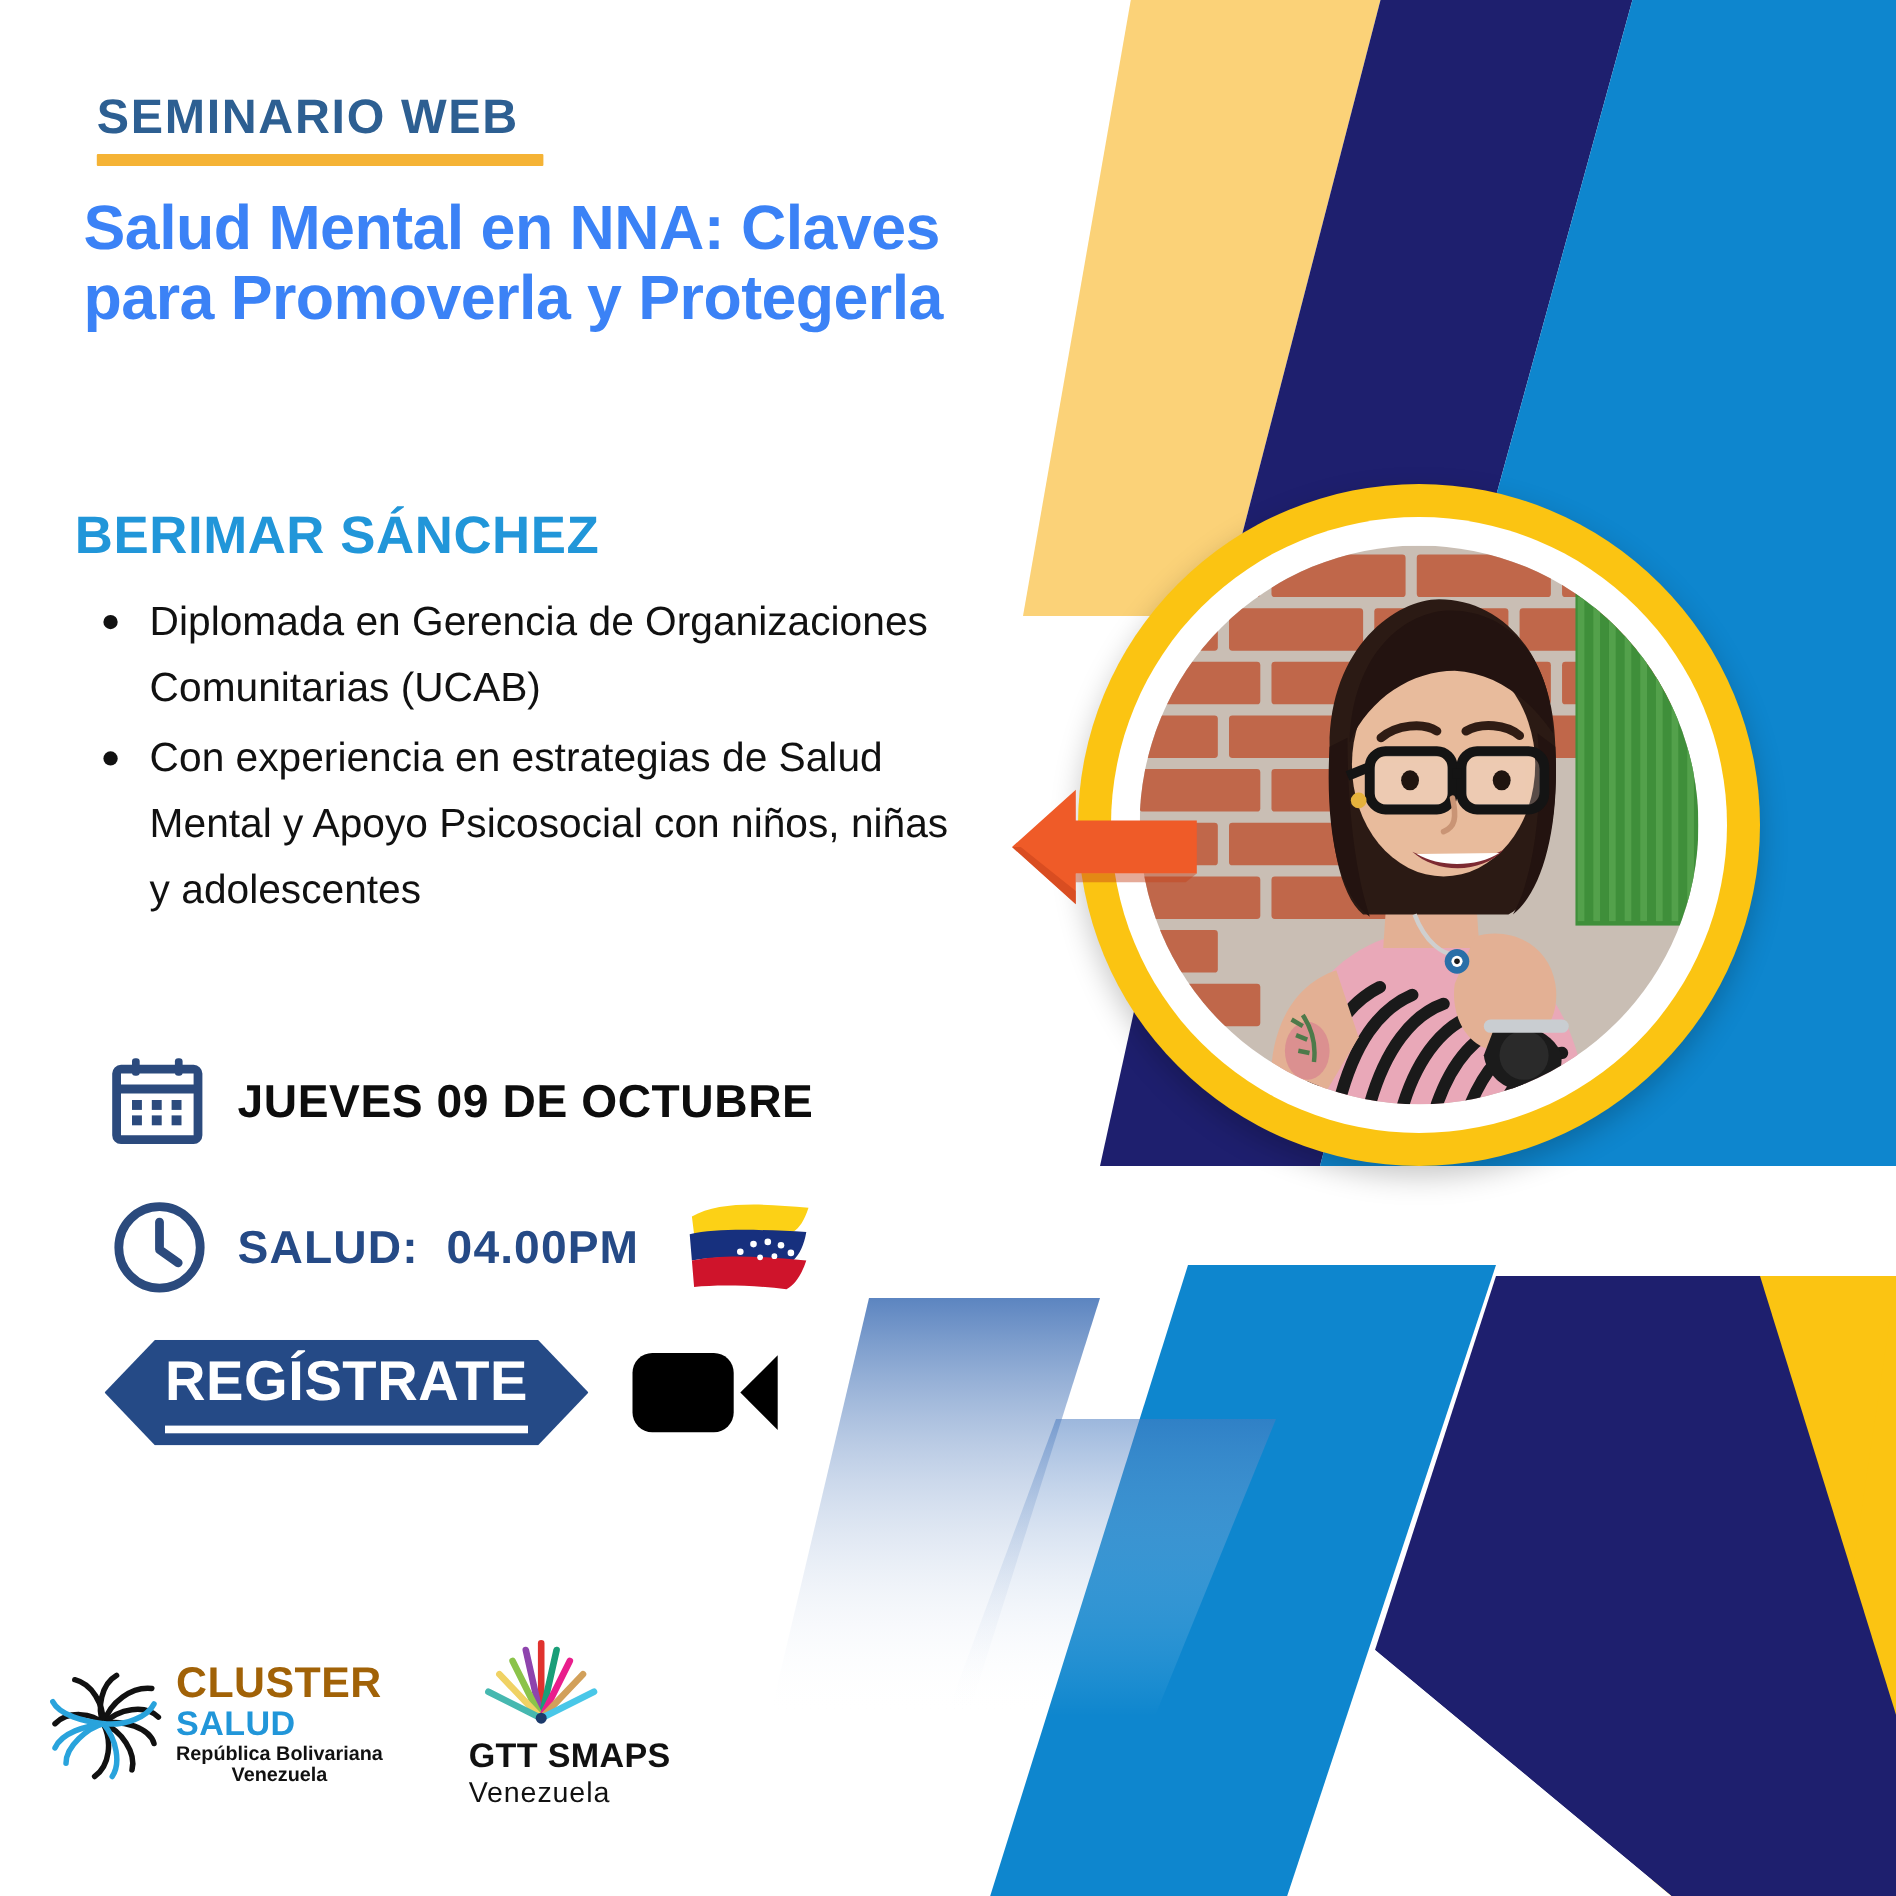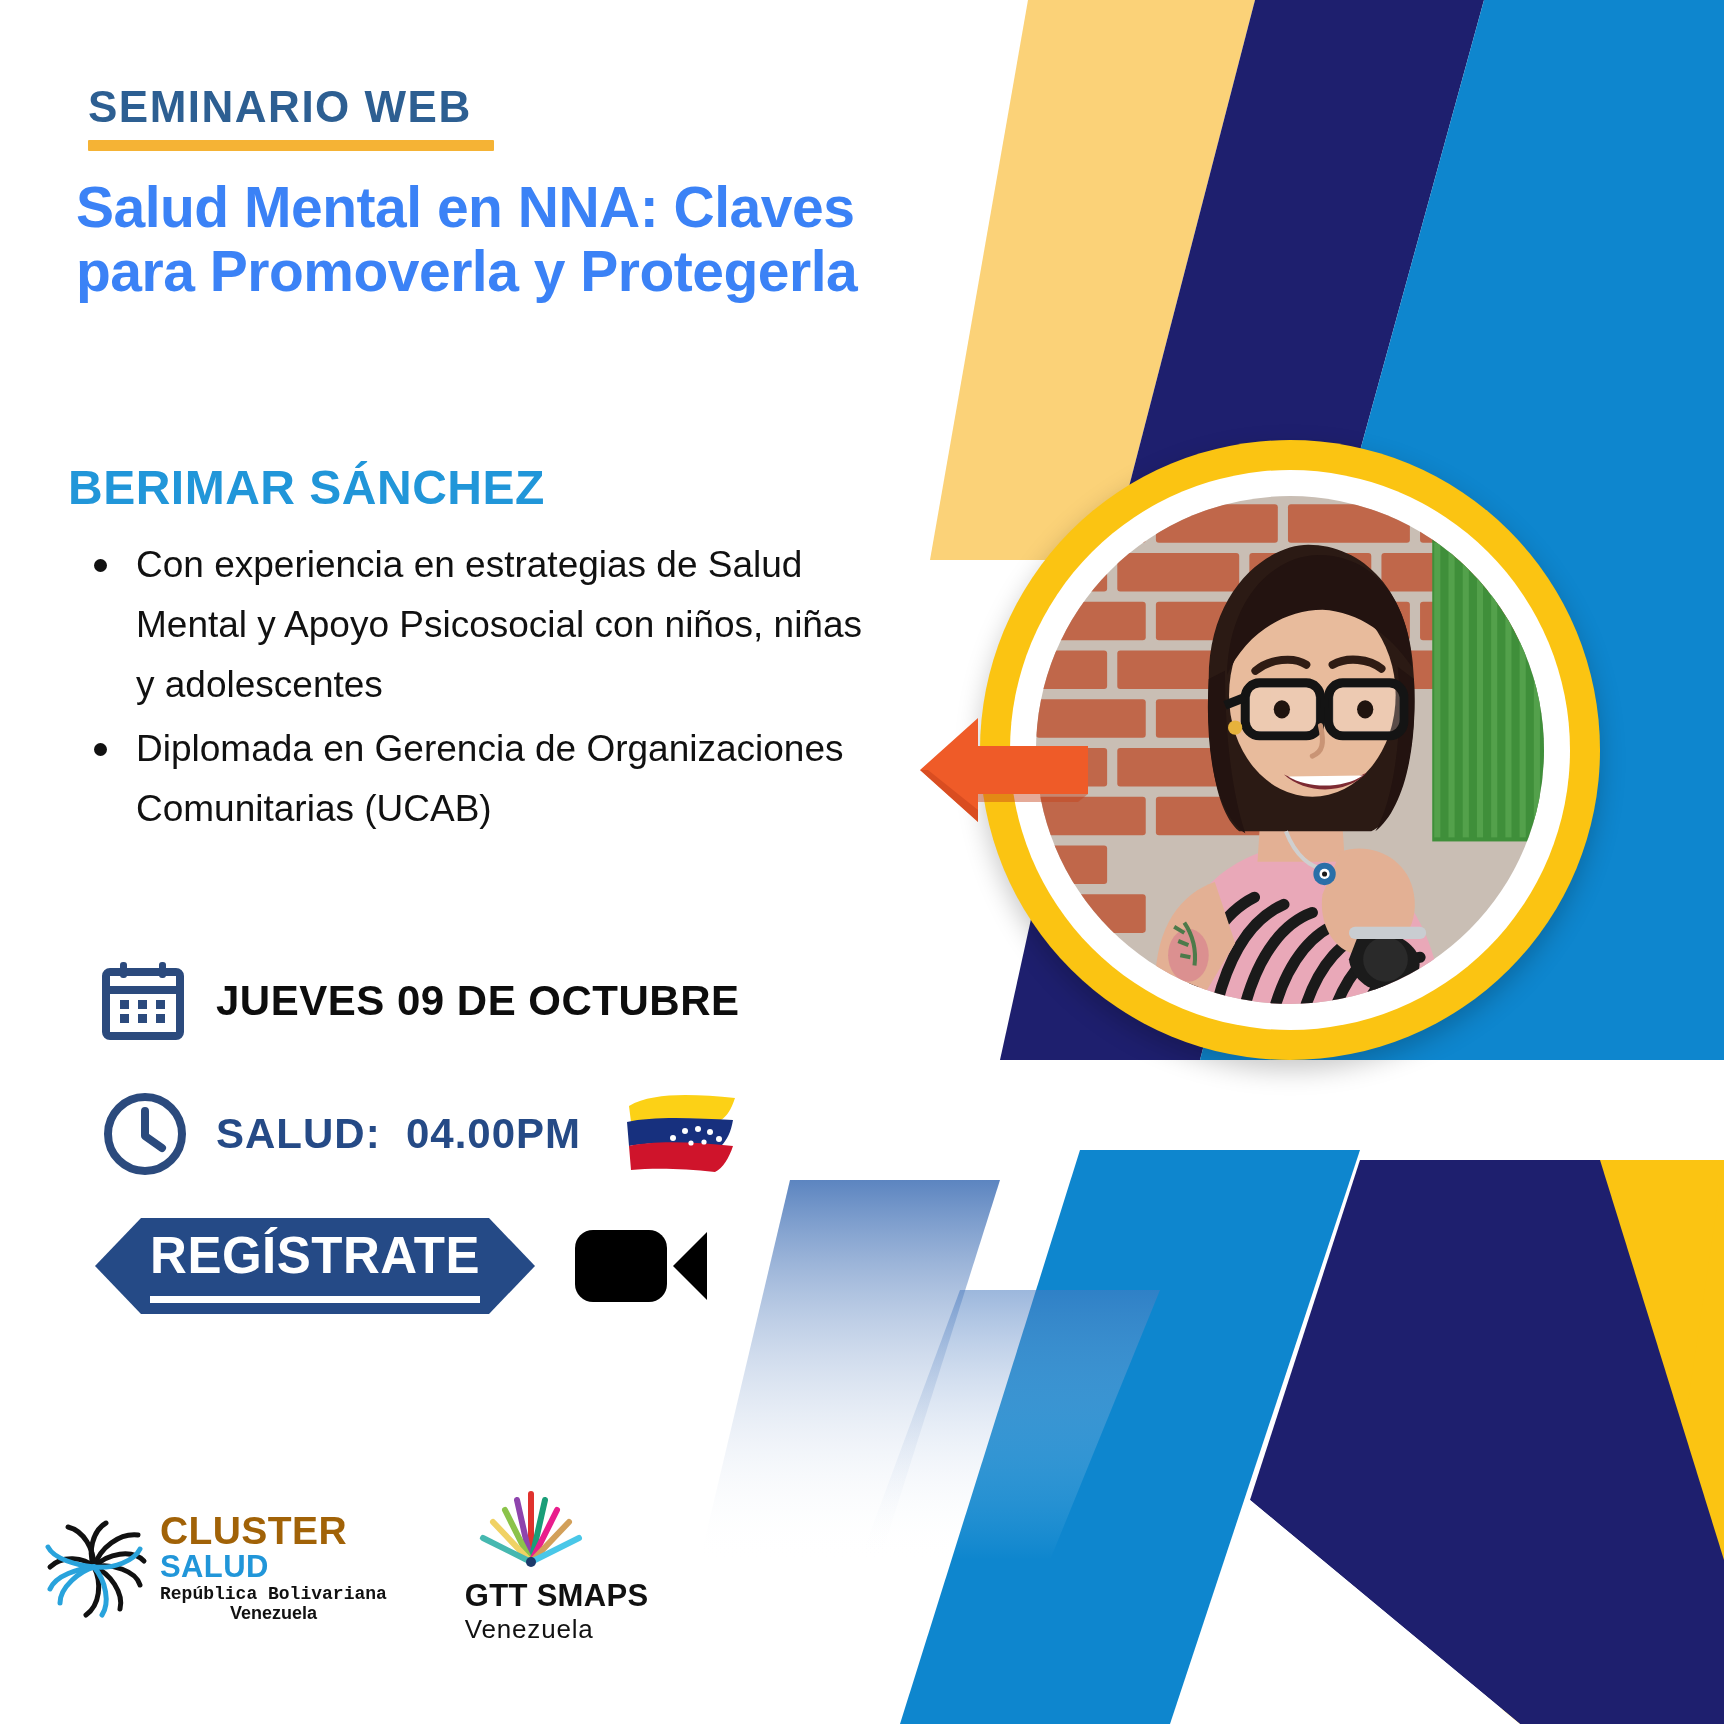--- a/index.html
+++ b/index.html
@@ -77,21 +77,21 @@
   }
   .cam-icon{width:136px;height:88px;flex:none;}
 
   
   .footer{position:absolute;left:40px;top:1488px;display:flex;align-items:center;gap:78px;}
   .logo-cluster{display:flex;align-items:center;gap:12px;}
   .spiral{width:108px;height:108px;flex:none;}
   .cluster-txt{display:flex;flex-direction:column;line-height:1.02;}
   .cluster-1{font-size:39px;font-weight:bold;color:#a16207;letter-spacing:0.4px;}
   .cluster-2{font-size:31px;font-weight:bold;color:#2196d9;letter-spacing:0.4px;}
-  .cluster-3{font-size:18px;font-weight:bold;color:#111;margin-top:3px;text-align:center;font-family:Liberation Mono, monospace;}
+  .cluster-3{font-size:18px;font-weight:bold;color:#111;margin-top:3px;text-align:center;}
   .cluster-4{font-size:18px;font-weight:bold;color:#111;text-align:center;}
 
   .logo-gtt{display:flex;flex-direction:column;align-items:flex-start;}
   .burst{width:132px;height:86px;}
   .gtt-1{font-size:31px;font-weight:bold;color:#111;letter-spacing:0.3px;margin-top:4px;}
   .gtt-2{font-size:26px;color:#111;letter-spacing:0.8px;}
 
   
   .portrait-wrap{
     position:absolute;left:980px;top:440px;width:620px;height:620px;
@@ -283,22 +283,22 @@
   <div class="content">
 
     <div class="kicker">SEMINARIO WEB</div>
     <div class="kicker-rule"></div>
 
     <div class="title">Salud Mental en NNA: Claves para Promoverla y Protegerla</div>
 
     <div class="speaker">BERIMAR SÁNCHEZ</div>
 
     <ul class="bullets">
+      <li>Diplomada en Gerencia de Organizaciones Comunitarias (UCAB)</li>
       <li>Con experiencia en estrategias de Salud Mental y Apoyo Psicosocial con niños, niñas y adolescentes</li>
-      <li>Diplomada en Gerencia de Organizaciones Comunitarias (UCAB)</li>
     </ul>
 
     <div class="row-date">
       <svg class="cal-icon" viewBox="0 0 86 82">
         <rect x="6" y="12" width="74" height="64" rx="4" fill="none" stroke="#2b4a7d" stroke-width="8"></rect>
         <path d="M6 30 H80" stroke="#2b4a7d" stroke-width="8"></path>
         <rect x="20" y="2" width="7" height="16" rx="3" fill="#2b4a7d"></rect>
         <rect x="59" y="2" width="7" height="16" rx="3" fill="#2b4a7d"></rect>
         <g fill="#2b4a7d">
           <rect x="20" y="40" width="9" height="9"></rect>

